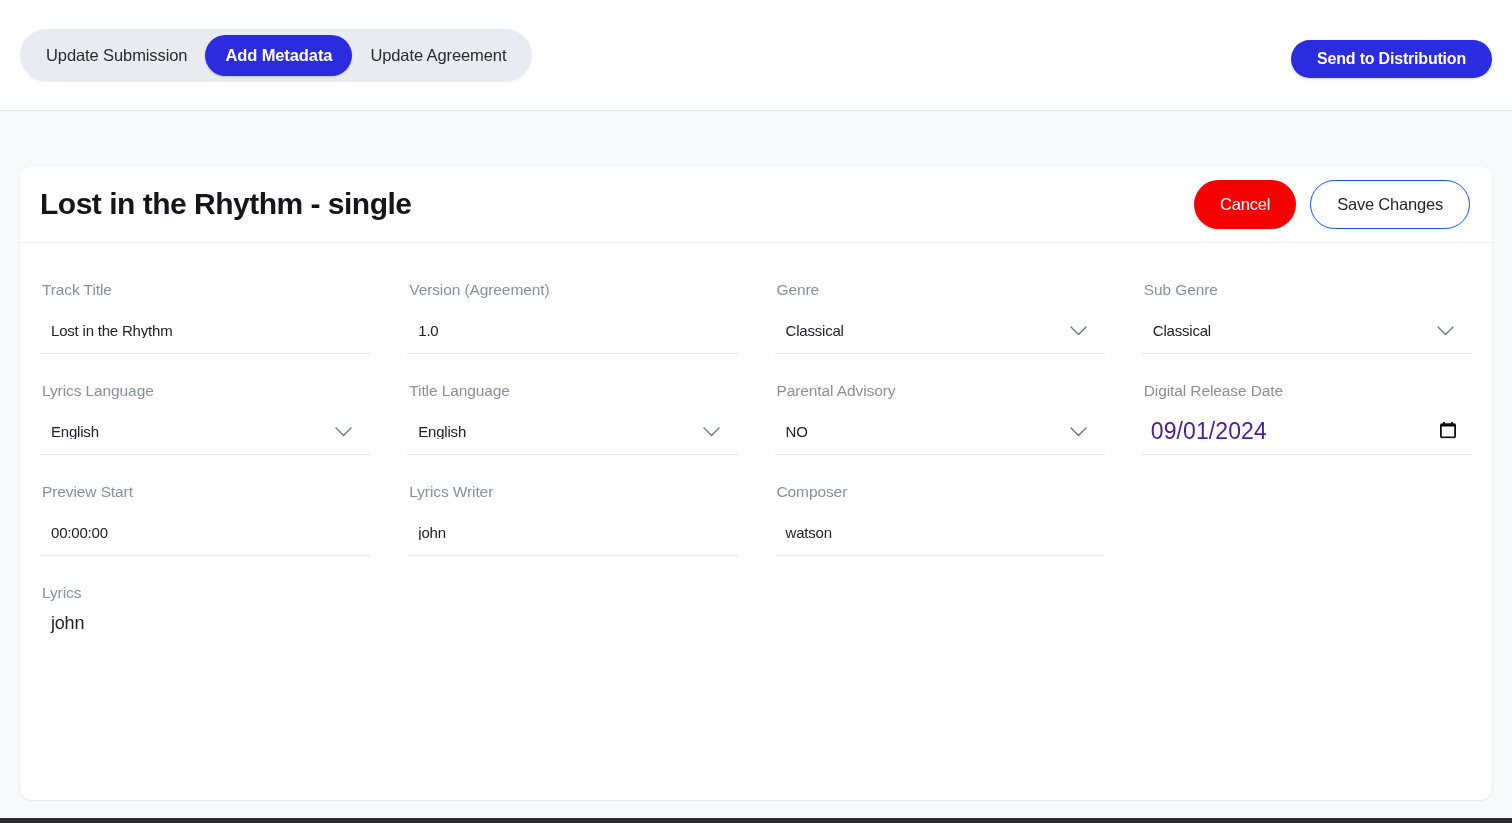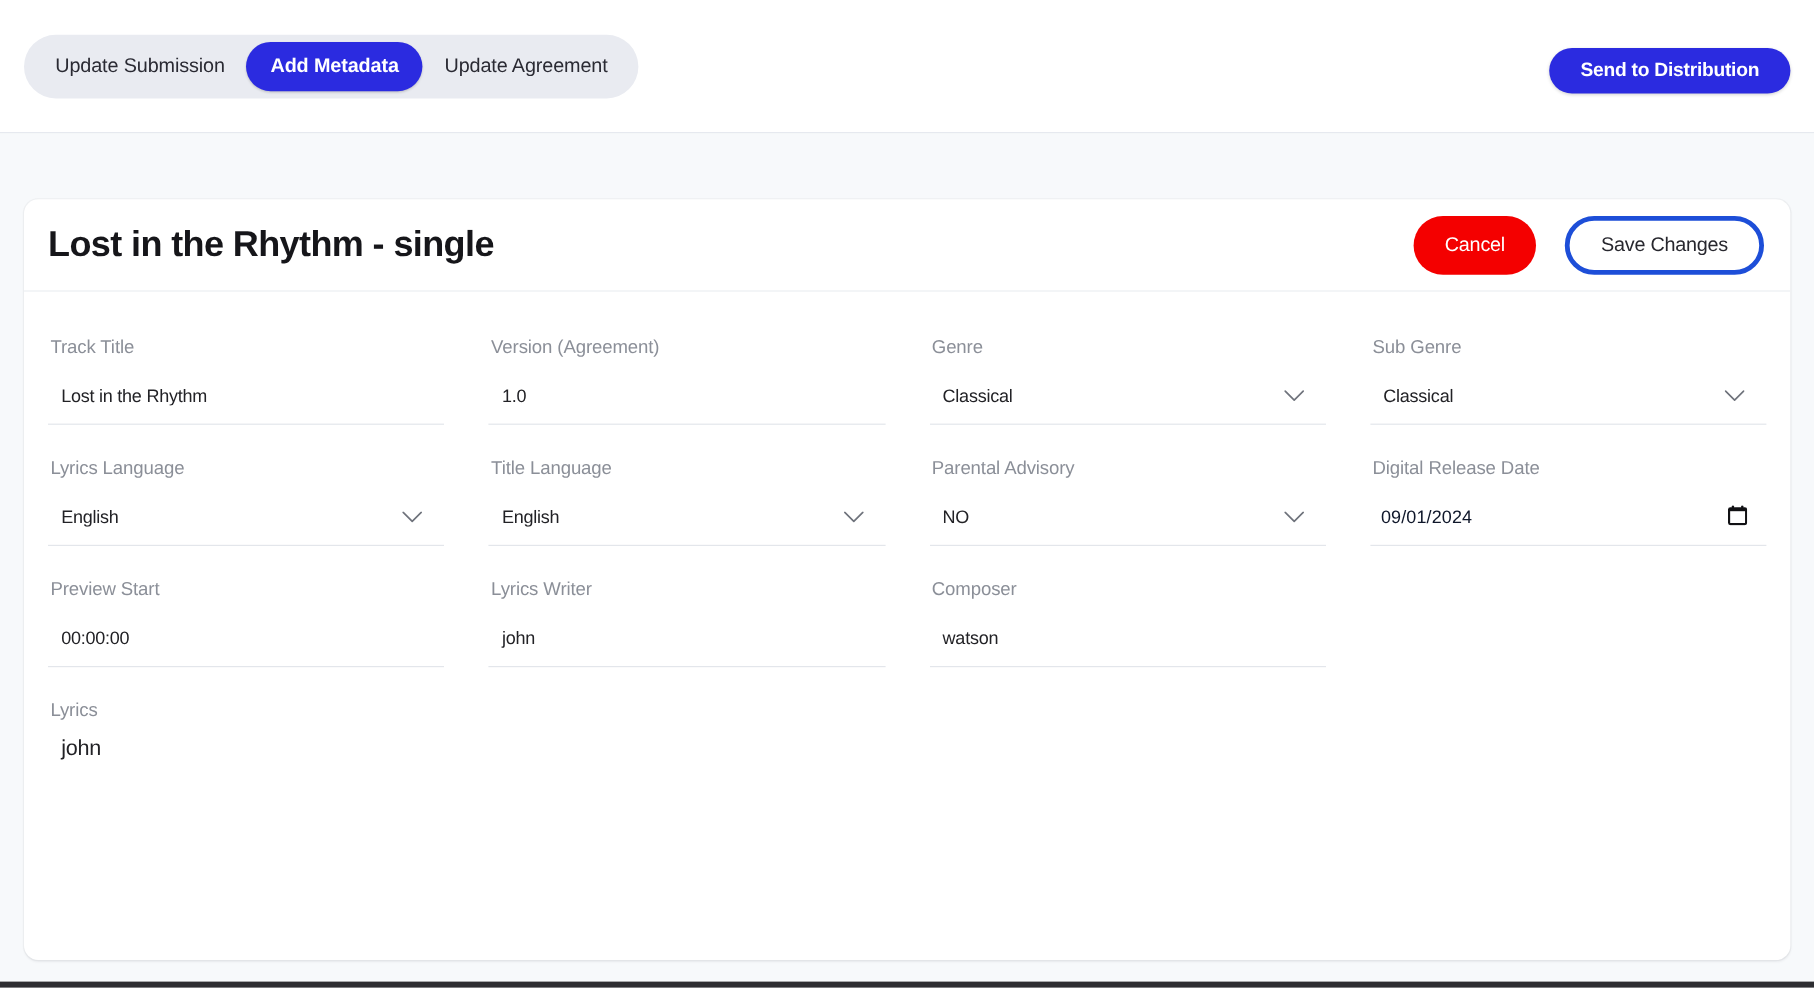--- a/index.html
+++ b/index.html
@@ -95,37 +95,37 @@
     border-bottom: 1px solid #eceef2;
     height: 77px;
   }
   .card-title {
     font-size: 30px;
     font-weight: 700;
     letter-spacing: -0.5px;
     color: #16161a;
     margin-left: 2px;
   }
-  .head-actions { display: flex; align-items: center; gap: 24px; }
+  .head-actions { display: flex; align-items: center; gap: 14px; }
   .btn-cancel {
     background: #f40000;
     color: #fff;
     border: none;
     border-radius: 999px;
     height: 49px;
     padding: 0 26px;
     font-family: "Liberation Sans", sans-serif;
     font-size: 16.5px;
     letter-spacing: -0.2px;
     cursor: pointer;
   }
   .btn-save {
     background: #fff;
     color: #27272e;
-    border: 4px solid #1d4ed8;
+    border: 1px solid #1d4ed8;
     border-radius: 999px;
     height: 49px;
     padding: 0 26px;
     font-family: "Liberation Sans", sans-serif;
     font-size: 16.5px;
     letter-spacing: -0.2px;
     cursor: pointer;
   }
 
   
@@ -167,23 +167,23 @@
     padding-left: 11px;
     padding-right: 28px;
     line-height: 1;
     white-space: nowrap;
     overflow: hidden;
     text-overflow: ellipsis;
     flex: 1;
   }
   .value.native {
     padding-left: 9px;
-    font-size: 15px;
+    font-size: 23px;
     letter-spacing: 0.1px;
-    color: #0f172a;
+    color: #4c1d95;
   }
   .chevron {
     position: absolute;
     right: 18px;
     top: 50%;
     transform: translateY(-50%);
     pointer-events: none;
     display: block;
   }
   .cal-icon {

